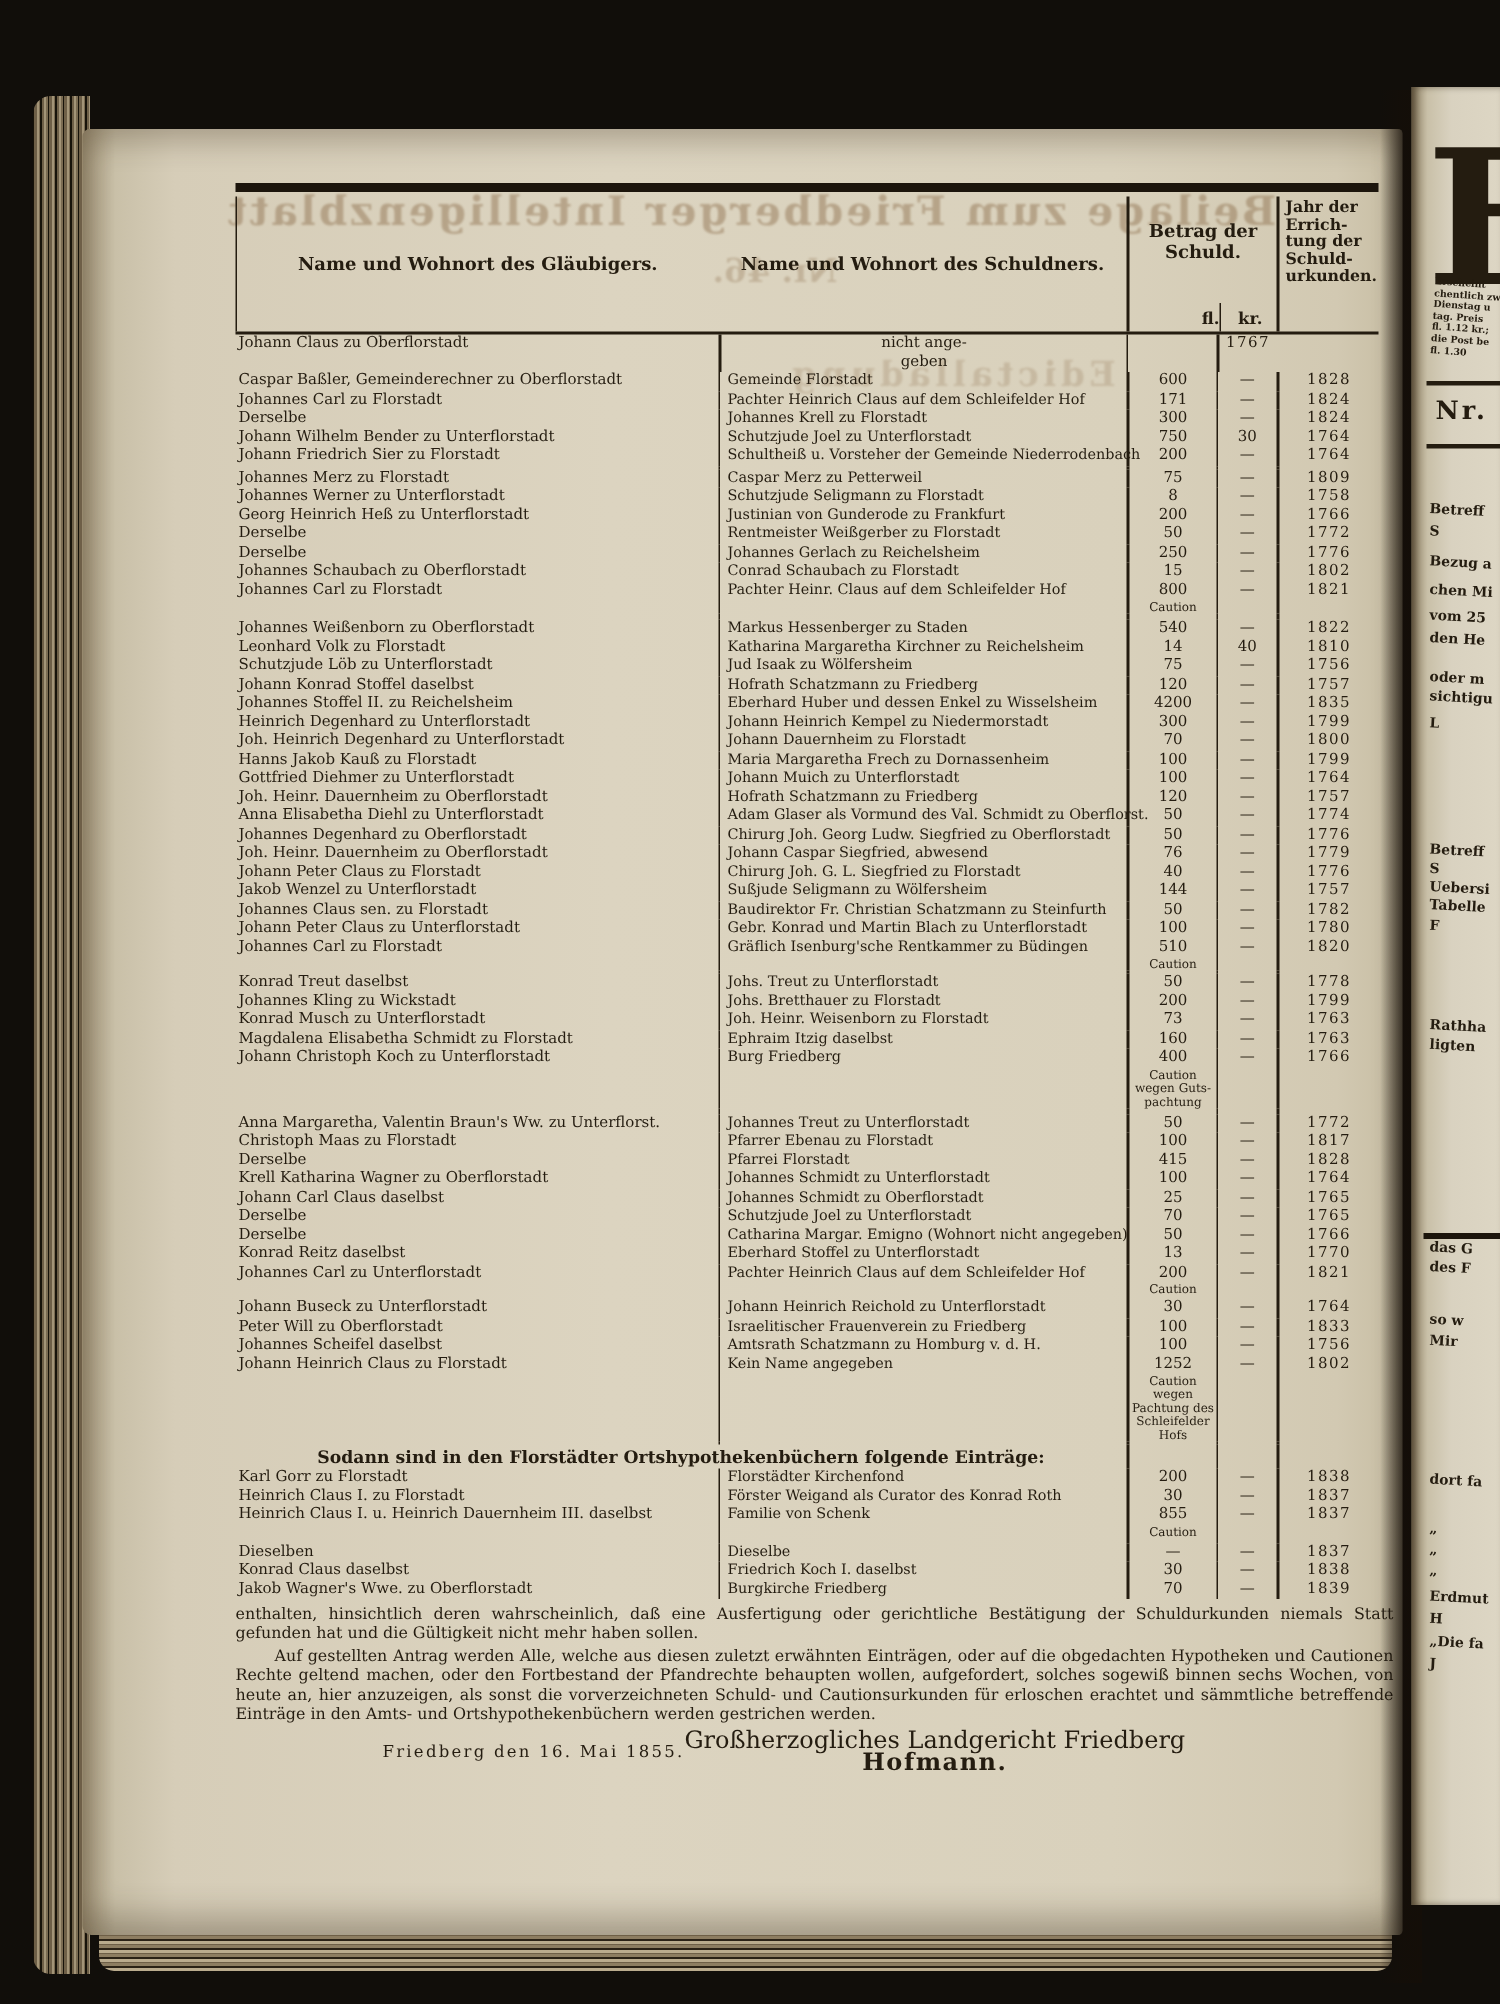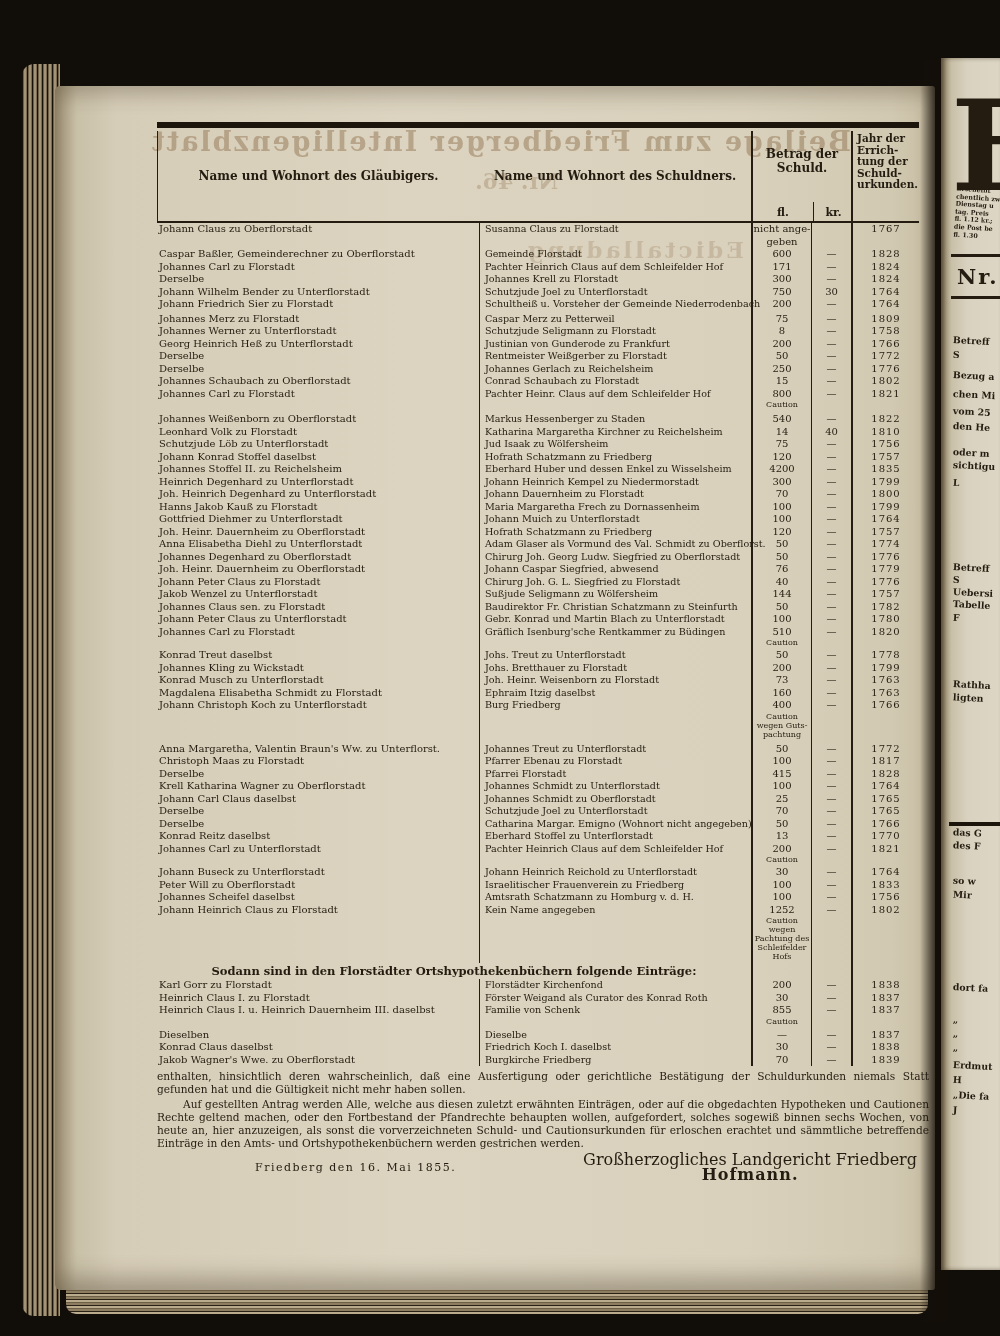--- a/index.html
+++ b/index.html
@@ -25,53 +25,53 @@
   
   .doc-table{position:absolute;left:102px;top:36px;width:762px;z-index:2;color:#241c10;}
   .top-rule{height:4px;background:#1c150c;border-bottom:2px solid transparent;
     box-shadow:0 6px 0 -4.5px #1c150c;margin-bottom:3px;}
   .thead{display:grid;grid-template-columns:322px 272px 100px 68px;height:90px;border-bottom:2px solid #241c10;}
   .hcell{display:flex;align-items:center;justify-content:center;font-weight:bold;font-size:12px;text-align:center;}
   .b1{border-left:1.5px solid #241c10}.b2{border-left:2px solid #241c10}.b3{border-left:2.5px solid #241c10}
   .amt-head{display:flex;flex-direction:column;align-items:stretch;font-weight:bold;}
   .amt-title{margin-top:16px;text-align:center;font-size:12px;line-height:14px;}
   .flkr{margin-top:auto;display:grid;grid-template-columns:60px 40px;font-size:11px;height:17px;align-items:end;}
-  .flkr span{text-align:center;padding-bottom:2px;}
+  .flkr span{text-align:right;padding-bottom:2px;}
   .krh{border-left:1px solid #241c10;height:100%;display:flex;align-items:flex-end;justify-content:center;}
   .year-head{font-weight:bold;font-size:10.5px;line-height:11.5px;padding:2px 0 0 4px;text-align:left;}
   .tbody{}
   .trow{display:grid;grid-template-columns:322px 272px 60px 40px 68px;min-height:12.5px;
     font-size:10px;line-height:12.5px;}
   .cell{overflow:visible;white-space:nowrap;}
   .c-d{padding-left:2px;}
   .c-c{border-left:1.5px solid #241c10;padding-left:5px;font-size:9.6px;}
   .c-fl{border-left:2px solid #241c10;text-align:center;}
   .c-kr{border-left:1px solid #241c10;text-align:center;}
   .c-yr{border-left:2.5px solid #241c10;text-align:center;letter-spacing:1px;}
   .note{font-size:8px;line-height:9px;font-weight:normal;}
   .c-sub{grid-column:1/3;text-align:center;font-weight:bold;font-size:11.5px;line-height:16px;height:16px;}
   
   .tfoot{margin-top:4px;width:772px;font-size:10.6px;line-height:13px;text-align:justify;}
   .tfoot p{margin:0 0 2px 0;}
   .indent{text-indent:26px;}
-  .sigline{display:flex;justify-content:space-between;align-items:center;margin-top:3px;}
+  .sigline{display:flex;align-items:center;margin-top:3px;}
   .dateline{margin-left:98px;font-size:11px;letter-spacing:1.5px;}
   .sigblock{margin-right:12px;text-align:center;}
   .court{font-size:16px;}
   .signame{font-size:16px;font-weight:bold;letter-spacing:1px;margin-top:2px;}
   
   .crease{position:absolute;left:920px;top:60px;width:28px;height:1262px;
     background:linear-gradient(90deg,rgba(20,14,8,0) 0,rgba(20,14,8,.75) 55%,rgba(20,14,8,.95) 100%);z-index:3;}
   .rpage{position:absolute;left:941px;top:58px;width:59px;height:1212px;z-index:4;color:#241c10;
     background:linear-gradient(90deg,#8d7f63 0,#c9c0a8 18%,#d9d2c0 45%,#ddd6c4 100%);
     box-shadow:inset 3px 0 4px rgba(40,28,14,.5);overflow:hidden;}
   .r-dropcap{position:absolute;left:10px;top:26px;font-size:125px;font-weight:bold;line-height:1;}
   .r-mast{position:absolute;left:14px;top:128px;font-size:6.3px;line-height:7.6px;font-weight:bold;white-space:nowrap;transform:rotate(4deg);}
   .r-rule{position:absolute;left:10px;width:60px;height:2.5px;background:#241c10;}
-  .r-nr{position:absolute;left:16px;top:206px;font-size:21px;font-weight:bold;letter-spacing:2px;}
+  .r-nr{position:absolute;left:16px;top:206px;font-size:17px;font-weight:bold;letter-spacing:2px;}
   .r-thick{position:absolute;left:8px;top:764px;width:60px;height:4px;background:#1c150c;}
   .r-frag{position:absolute;left:12px;font-size:9.3px;font-weight:bold;white-space:nowrap;transform:rotate(3deg);}
 </style>
 </head>
 <body>
 
 <div class="scene">
   <div class="edges-left"></div>
   <div class="edges-bottom"></div>
 
@@ -101,21 +101,20 @@
           <div>Errich-</div>
           <div>tung der</div>
           <div>Schuld-</div>
           <div>urkunden.</div>
         </div>
       </div>
 
       <div class="tbody">
   <div class="trow">
     <div class="cell c-d">Johann Claus zu Oberflorstadt</div>
-    <div class="cell c-c">Susanna Claus zu Florstadt</div>
     <div class="cell c-fl">
               <div>nicht ange-</div>
               <div>geben</div>
             </div>
     <div class="cell c-kr"></div>
     <div class="cell c-yr">1767</div>
   </div>
 
   <div class="trow">
     <div class="cell c-d">Caspar Baßler, Gemeinderechner zu Oberflorstadt</div>

